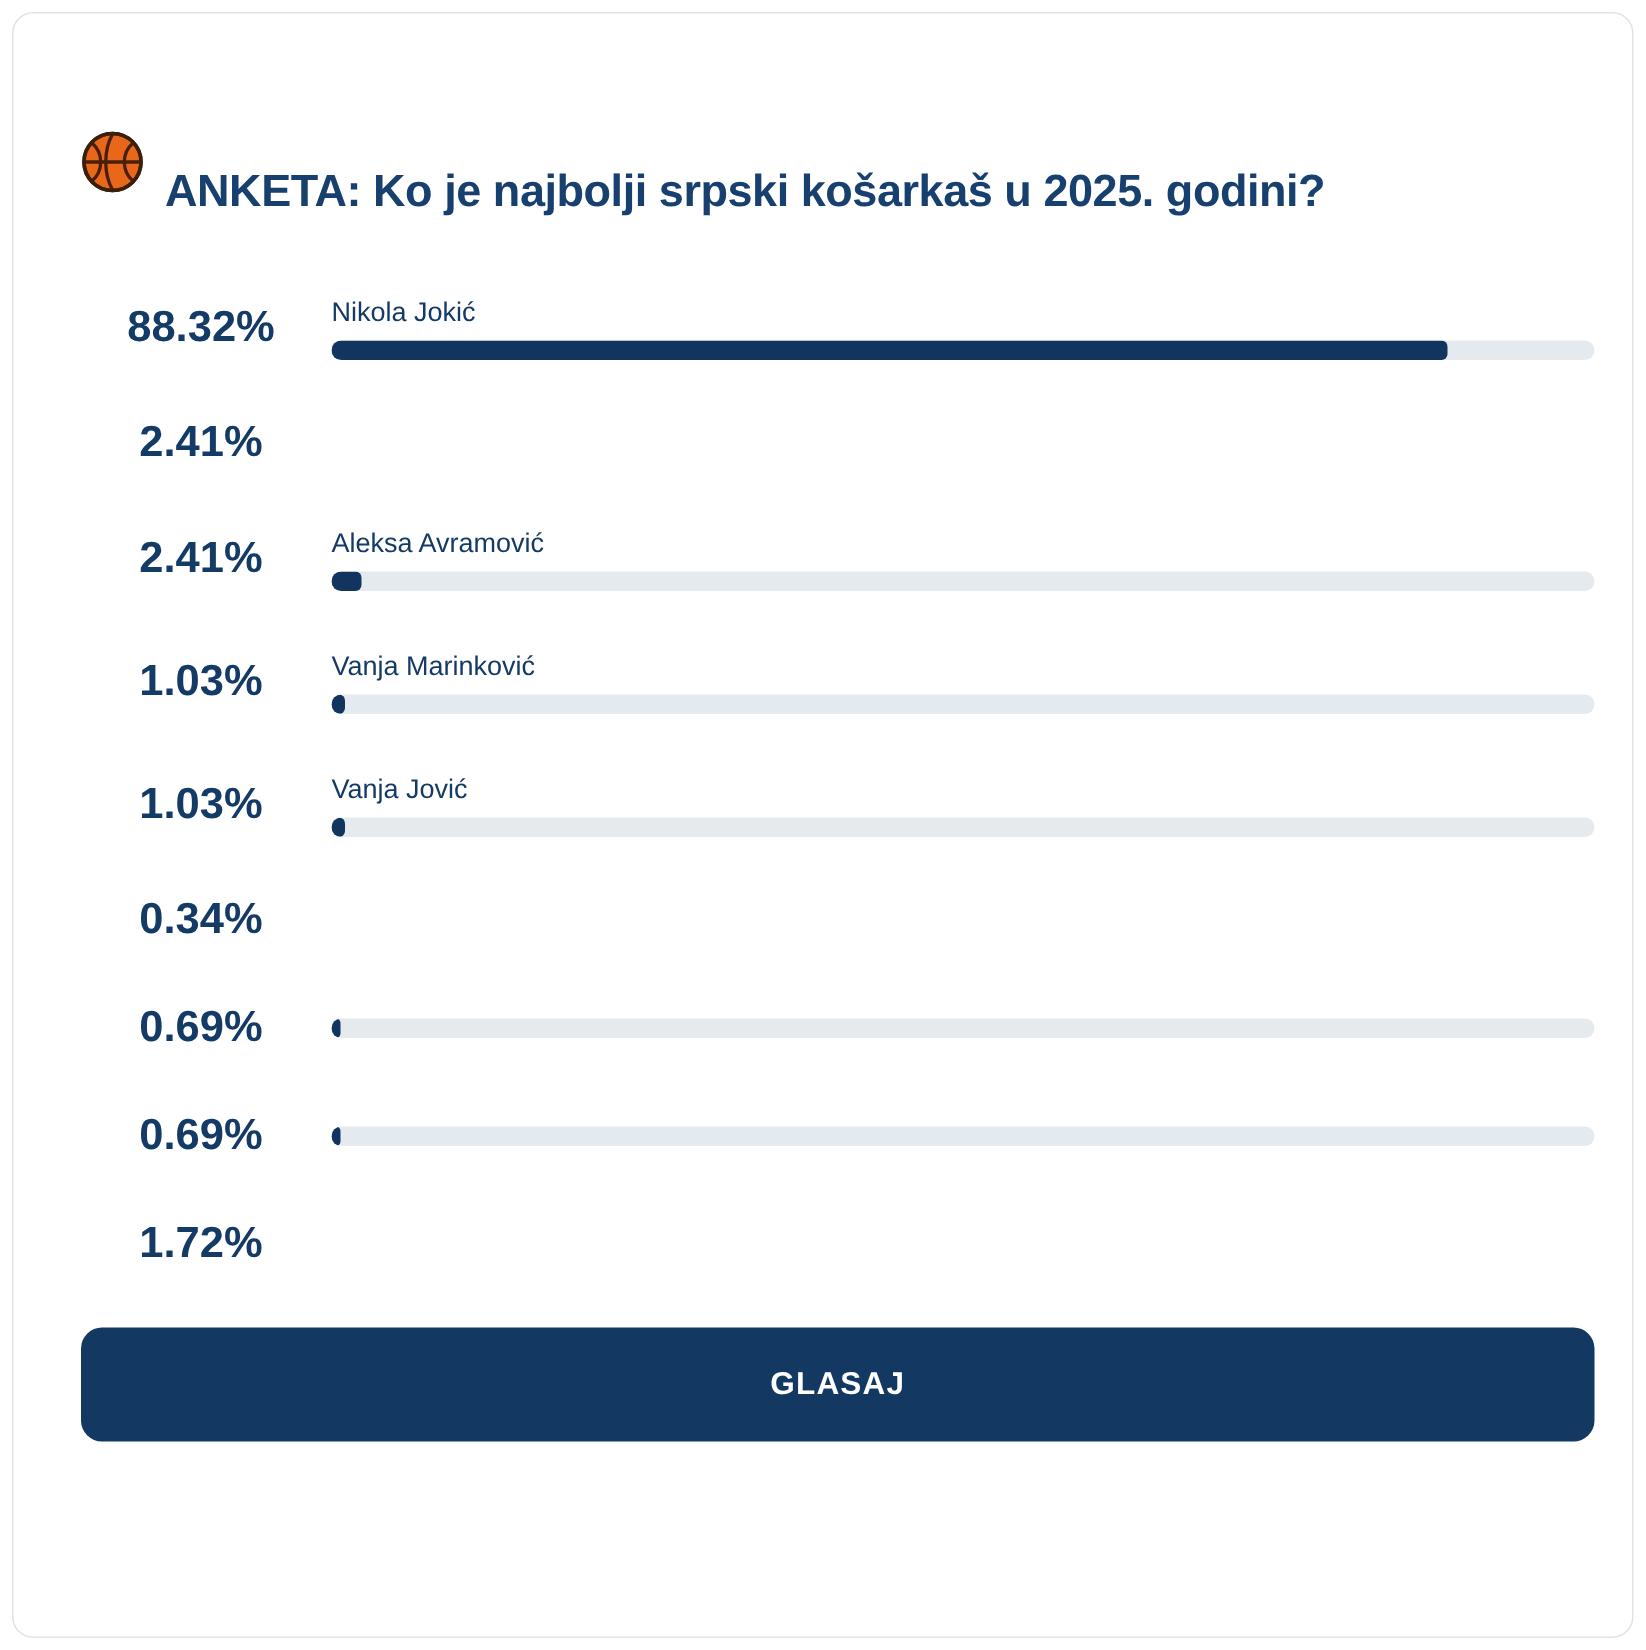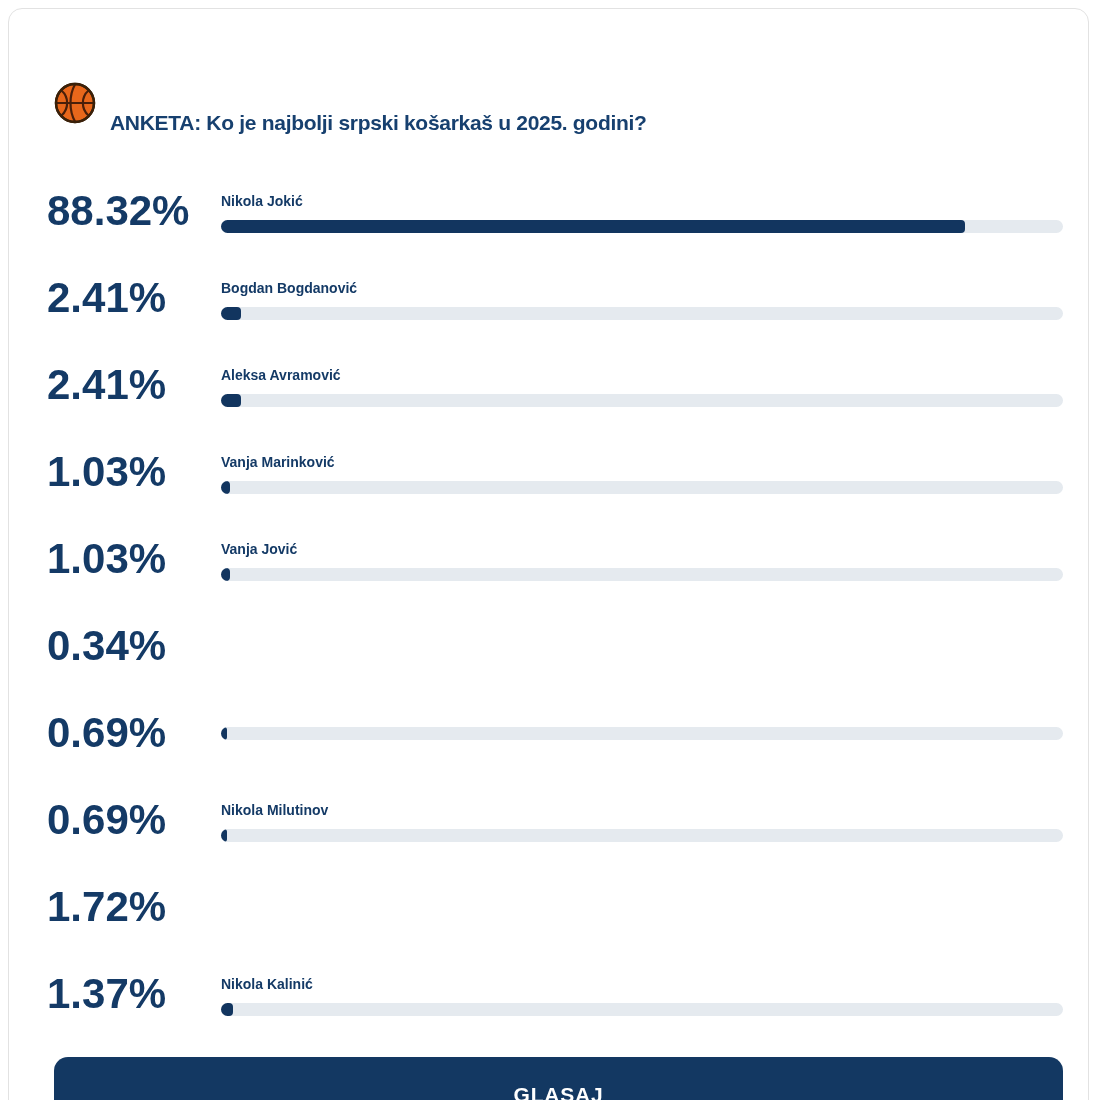--- a/index.html
+++ b/index.html
@@ -24,44 +24,45 @@
     margin-bottom: 52px;
     padding-left: 8px;
   }
   .ball-icon {
     width: 42px;
     height: 42px;
     flex: 0 0 auto;
   }
   .poll-title {
     color: var(--title-color, #143a66);
-    font-size: 21px;
+    font-size: 30px;
     font-weight: bold;
     letter-spacing: -0.3px;
     margin-top: 40px;
   }
   .options { }
   .option-row {
     display: grid;
     grid-template-columns: 175px 1fr;
     align-items: center;
     margin-bottom: 39px;
     cursor: pointer;
   }
   .option-pct {
     color: var(--text-navy, #143a66);
-    font-size: 42px;
+    font-size: 29px;
     font-weight: bold;
     padding-left: 1px;
+    text-align: center;
   }
   .option-right { }
   .option-label {
     color: var(--text-navy, #143a66);
-    font-size: 14px;
-    font-weight: bold;
+    font-size: 18px;
+    font-weight: normal;
     line-height: 22px;
     margin-bottom: 8px;
   }
   .bar-track {
     width: 100%;
     height: 13px;
     background: var(--bar-track, #e5eaef);
     border-radius: 7px;
     overflow: hidden;
     position: relative;
@@ -111,26 +112,20 @@
       <div class="option-right">
         <div class="option-label">Nikola Jokić</div>
         <div class="bar-track">
           <div class="bar-fill" style="width: 88.32%;"></div>
         </div>
       </div>
     </div>
 
     <div class="option-row">
       <div class="option-pct">2.41%</div>
-      <div class="option-right">
-        <div class="option-label">Bogdan Bogdanović</div>
-        <div class="bar-track">
-          <div class="bar-fill" style="width: 2.41%;"></div>
-        </div>
-      </div>
     </div>
 
     <div class="option-row">
       <div class="option-pct">2.41%</div>
       <div class="option-right">
         <div class="option-label">Aleksa Avramović</div>
         <div class="bar-track">
           <div class="bar-fill" style="width: 2.41%;"></div>
         </div>
       </div>
@@ -165,36 +160,26 @@
       <div class="option-right">
         <div class="bar-track">
           <div class="bar-fill" style="width: 0.69%;"></div>
         </div>
       </div>
     </div>
 
     <div class="option-row">
       <div class="option-pct">0.69%</div>
       <div class="option-right">
-        <div class="option-label">Nikola Milutinov</div>
         <div class="bar-track">
           <div class="bar-fill" style="width: 0.69%;"></div>
         </div>
       </div>
     </div>
 
     <div class="option-row">
       <div class="option-pct">1.72%</div>
     </div>
 
-    <div class="option-row">
-      <div class="option-pct">1.37%</div>
-      <div class="option-right">
-        <div class="option-label">Nikola Kalinić</div>
-        <div class="bar-track">
-          <div class="bar-fill" style="width: 1.37%;"></div>
-        </div>
-      </div>
-    </div>
   </div>
 
   <button class="vote-button">GLASAJ</button>
 </div>
 
 </body></html>

